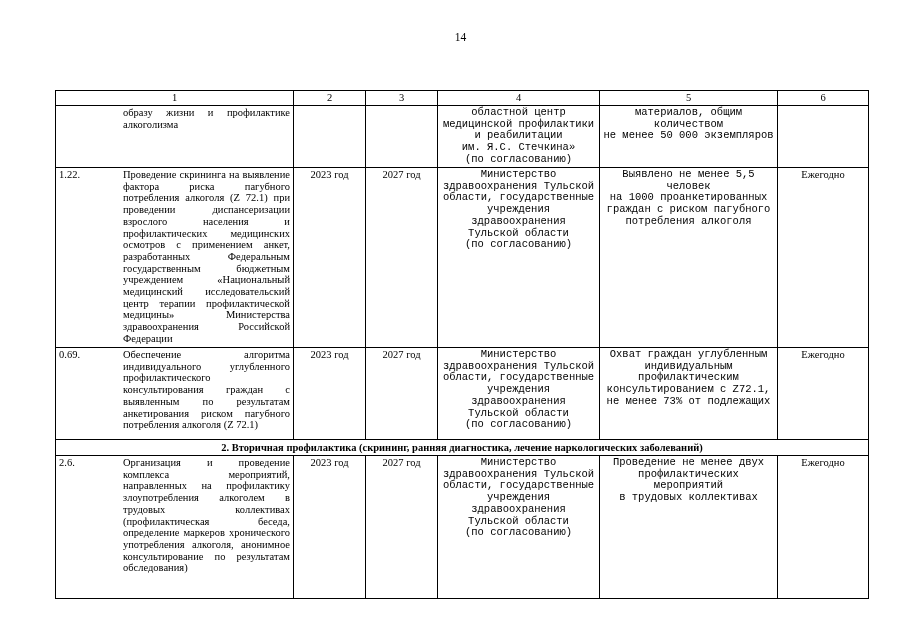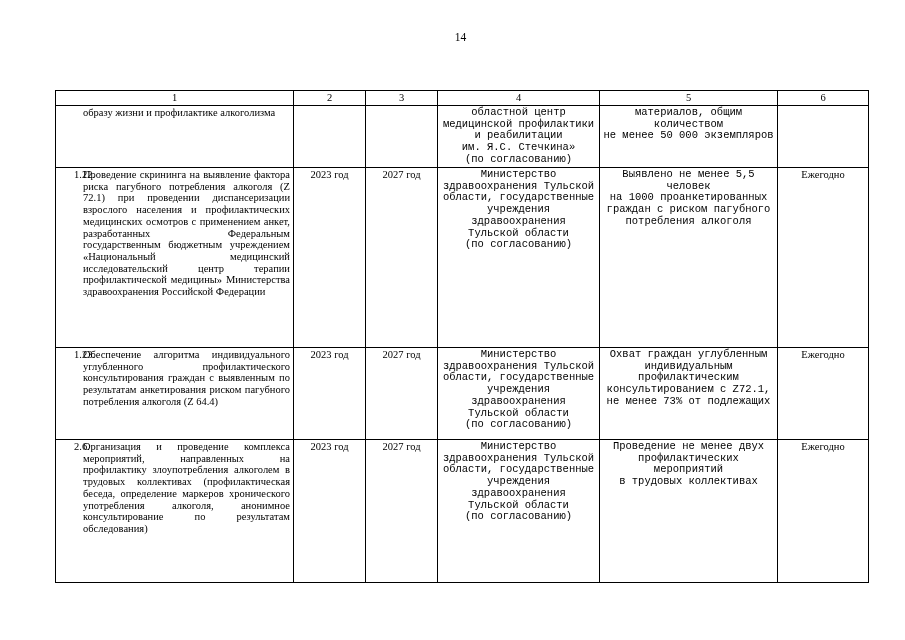--- a/index.html
+++ b/index.html
@@ -34,23 +34,23 @@
     overflow:hidden;
     word-wrap:break-word;
   }
   tr.hdr td {
     text-align:center;
     height:13px;
     padding:0 3px;
     line-height:14px;
   }
   td.c1 { position:relative; text-align:left; }
-  td.c1 .num { position:absolute; left:18px; top:1px;text-align:center; }
+  td.c1 .num { position:absolute; left:3px; top:1px;text-align:center; }
   td.c1 .act {
-    margin-left:24px;
+    margin-left:64px;
     text-align:justify;
     text-align-last:left;
   }
   td.cc { text-align:center; }
   .pre { white-space:pre-line;font-family:Liberation Mono, monospace; }
   tr.r-cont { height:62px; }
   tr.r-122  { height:180px; }
   tr.r-123  { height:92px; }
   tr.r-21   { height:143px; }
   td.sec {
@@ -120,39 +120,42 @@
 (по согласованию)</td>
       <td class="cc pre">Выявлено не менее 5,5 человек
 на 1000 проанкетированных
 граждан с риском пагубного
 потребления алкоголя</td>
       <td class="cc">Ежегодно</td>
     </tr>
 
     <tr class="r-123">
       <td class="c1">
-        <span class="num">1.23.</span>
-        <div class="act">Обеспечение алгоритма индивидуального углубленного профилактического консультирования граждан с выявленным по результатам анкетирования риском пагубного потребления алкоголя (Z 64.4)</div>
+        <span class="num">0.69.</span>
+        <div class="act">Обеспечение алгоритма индивидуального углубленного профилактического консультирования граждан с выявленным по результатам анкетирования риском пагубного потребления алкоголя (Z 72.1)</div>
       </td>
       <td class="cc">2023 год</td>
       <td class="cc">2027 год</td>
       <td class="cc pre">Министерство
 здравоохранения Тульской
 области, государственные
 учреждения здравоохранения
 Тульской области
 (по согласованию)</td>
       <td class="cc pre">Охват граждан углубленным
 индивидуальным
 профилактическим
 консультированием с Z72.1,
 не менее 73% от подлежащих</td>
       <td class="cc">Ежегодно</td>
     </tr>
 
+    <tr>
+      <td class="sec" colspan="6">2. Вторичная профилактика (скрининг, ранняя диагностика, лечение наркологических заболеваний)</td>
+    </tr>
 
     <tr class="r-21">
       <td class="c1">
         <span class="num">2.6.</span>
         <div class="act">Организация и проведение комплекса мероприятий, направленных на профилактику злоупотребления алкоголем в трудовых коллективах (профилактическая беседа, определение маркеров хронического употребления алкоголя, анонимное консультирование по результатам обследования)</div>
       </td>
       <td class="cc">2023 год</td>
       <td class="cc">2027 год</td>
       <td class="cc pre">Министерство
 здравоохранения Тульской

